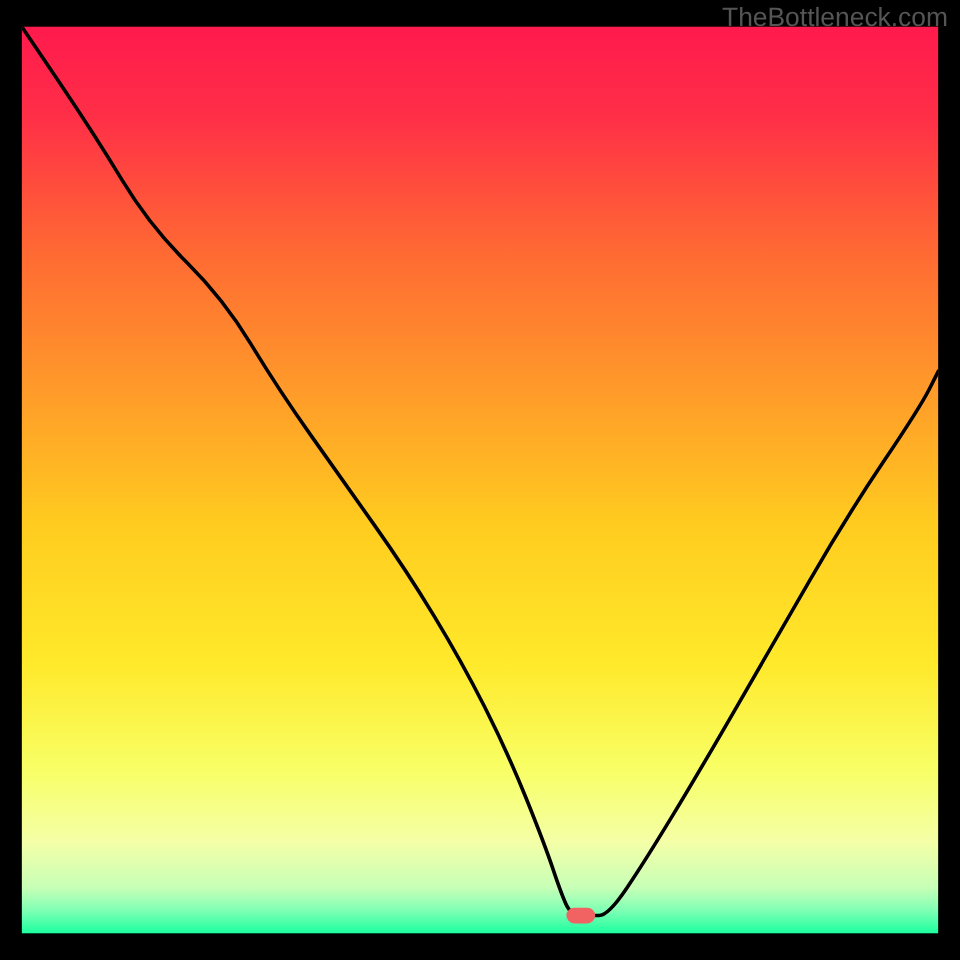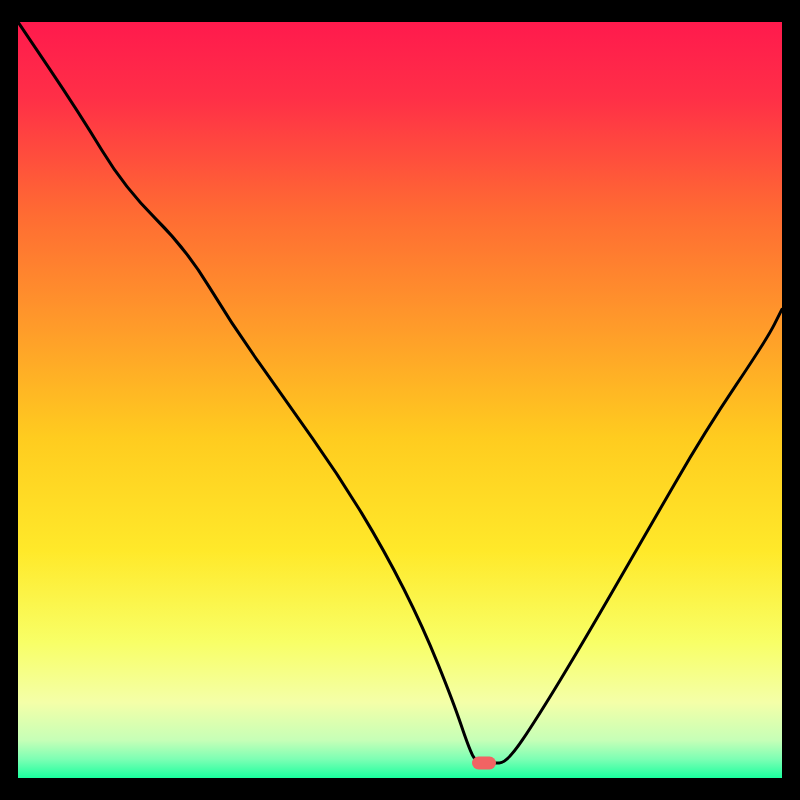--- a/index.html
+++ b/index.html
@@ -55,20 +55,21 @@
     background: #f16363;
     border-radius: 7px;
     transform: translate(-50%, -50%);
     z-index: 15;
   }
 </style>
 </head>
 <body>
 
 <div class="outer">
+  <div class="watermark">TheBottleneck.com</div>
   <div class="plot-wrap">
     <svg class="gradient-bg" viewBox="0 0 764 756" preserveAspectRatio="none">
       <defs>
         <linearGradient id="bg-grad" x1="0" y1="0" x2="0" y2="1">
             <stop offset="0%" stop-color="#ff1a4d"></stop>
             <stop offset="10%" stop-color="#ff2f47"></stop>
             <stop offset="25%" stop-color="#ff6a33"></stop>
             <stop offset="40%" stop-color="#ff9a2a"></stop>
             <stop offset="55.00000000000001%" stop-color="#ffcc1f"></stop>
             <stop offset="70%" stop-color="#ffe92a"></stop>

